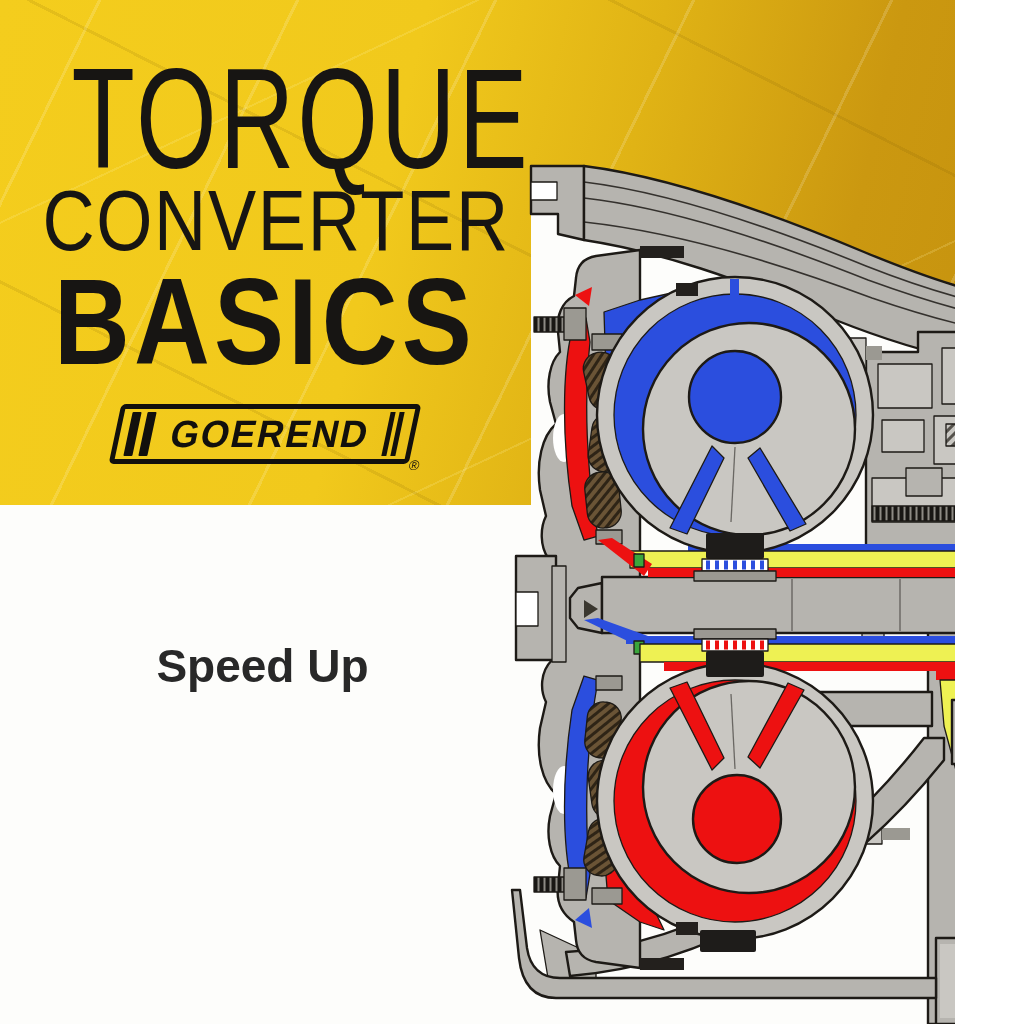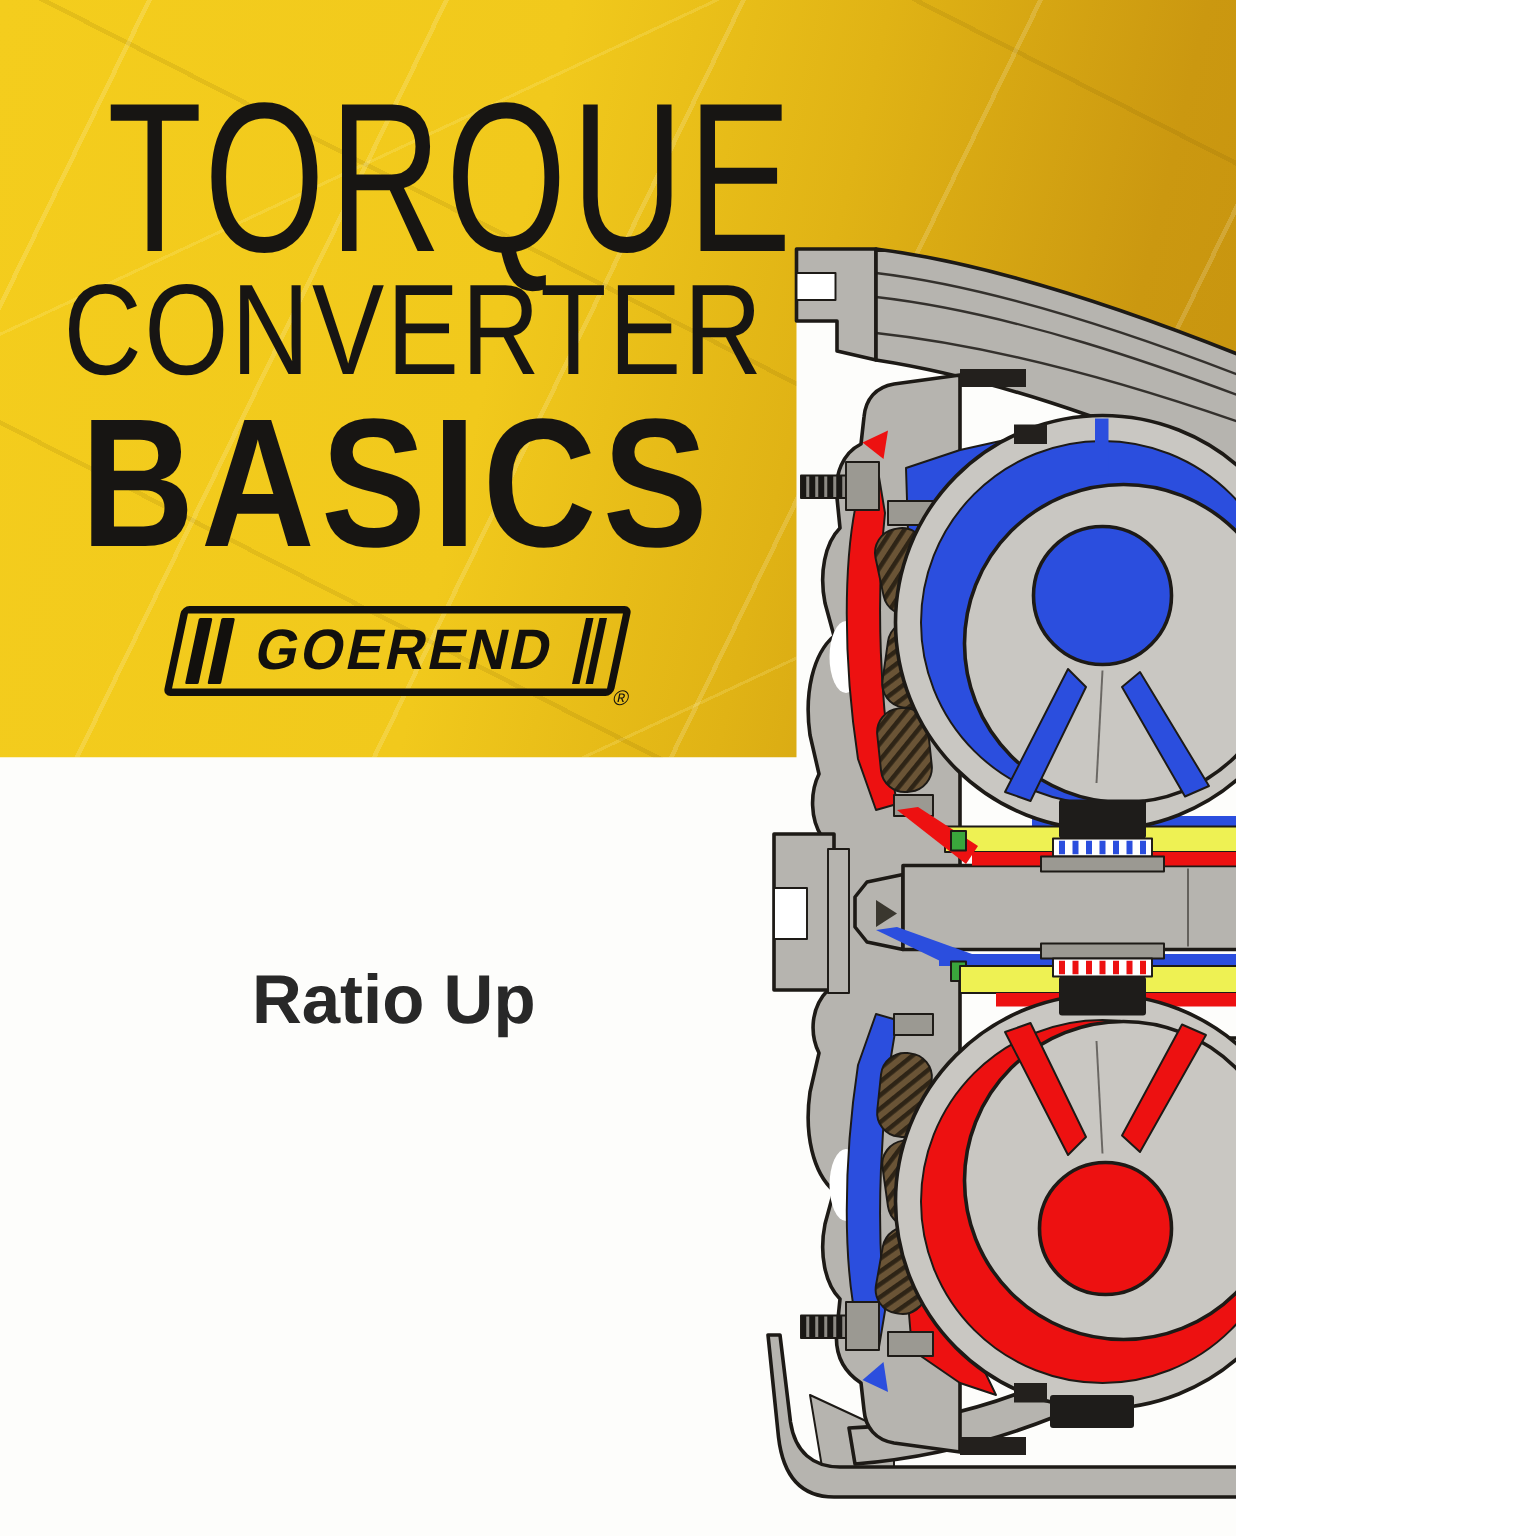--- a/index.html
+++ b/index.html
@@ -1,18 +1,18 @@
 <!DOCTYPE html>
 <html style="--gold-left: #f4cd1d; --gold-right: #c3900e; --title-text: #171513; --subtitle-text: #282828; --logo-ink: #12100d; --fluid-blue: #2b4ede; --fluid-red: #ed1111; --fluid-yellow: #eef153; --fluid-cyan: #3fd9c6; --fluid-green: #3aa63c; --metal-light: #c9c7c2; --metal-mid: #b6b4af; --metal-dark: #9b9992; --outline-ink: #1d1a16; --spring-brown: #6a5436; --seal-black: #1e1c1a; --diagram-bg: #fdfdfb;"><head>
 <meta charset="utf-8">
 <style>
   html,body{margin:0;padding:0;background:#ffffff;}
   *{box-sizing:border-box;}
   body{font-family:"Liberation Sans", sans-serif;}
-  #canvas{position:relative;width:824px;height:1024px;overflow:hidden;background:var(--diagram-bg,#fdfdfb);}
+  #canvas{position:relative;width:955px;height:1024px;overflow:hidden;background:var(--diagram-bg,#fdfdfb);}
 
   
   #gold{
     position:absolute;inset:0;
     clip-path:polygon(0 0,1024px 0,1024px 330px,531px 178px,531px 505px,0 505px);
     background:
       radial-gradient(420px 300px at 14% 82%, rgba(255,236,120,.38), rgba(255,236,120,0) 70%),
       repeating-linear-gradient(116deg, rgba(255,255,255,0) 0 88px, rgba(255,255,255,.16) 88px 91px, rgba(255,255,255,0) 91px 178px),
       repeating-linear-gradient(27deg, rgba(110,80,0,0) 0 132px, rgba(110,80,0,.12) 132px 135px, rgba(110,80,0,0) 135px 264px),
       repeating-linear-gradient(155deg, rgba(255,255,255,0) 0 201px, rgba(255,244,170,.18) 201px 203px, rgba(255,255,255,0) 203px 420px),
@@ -262,17 +262,17 @@
         <div class="logo-text">GOEREND</div>
         <div class="logo-endbars">
           <div class="logo-endbar"></div>
           <div class="logo-endbar"></div>
         </div>
         <div class="logo-reg">®</div>
       </div>
     </div>
 
     <div class="subtitle">
-      <div>Ratio Up</div>
+      <div>Speed Up</div>
     </div>
   </div>
 
 </div>
 
 </body></html>

